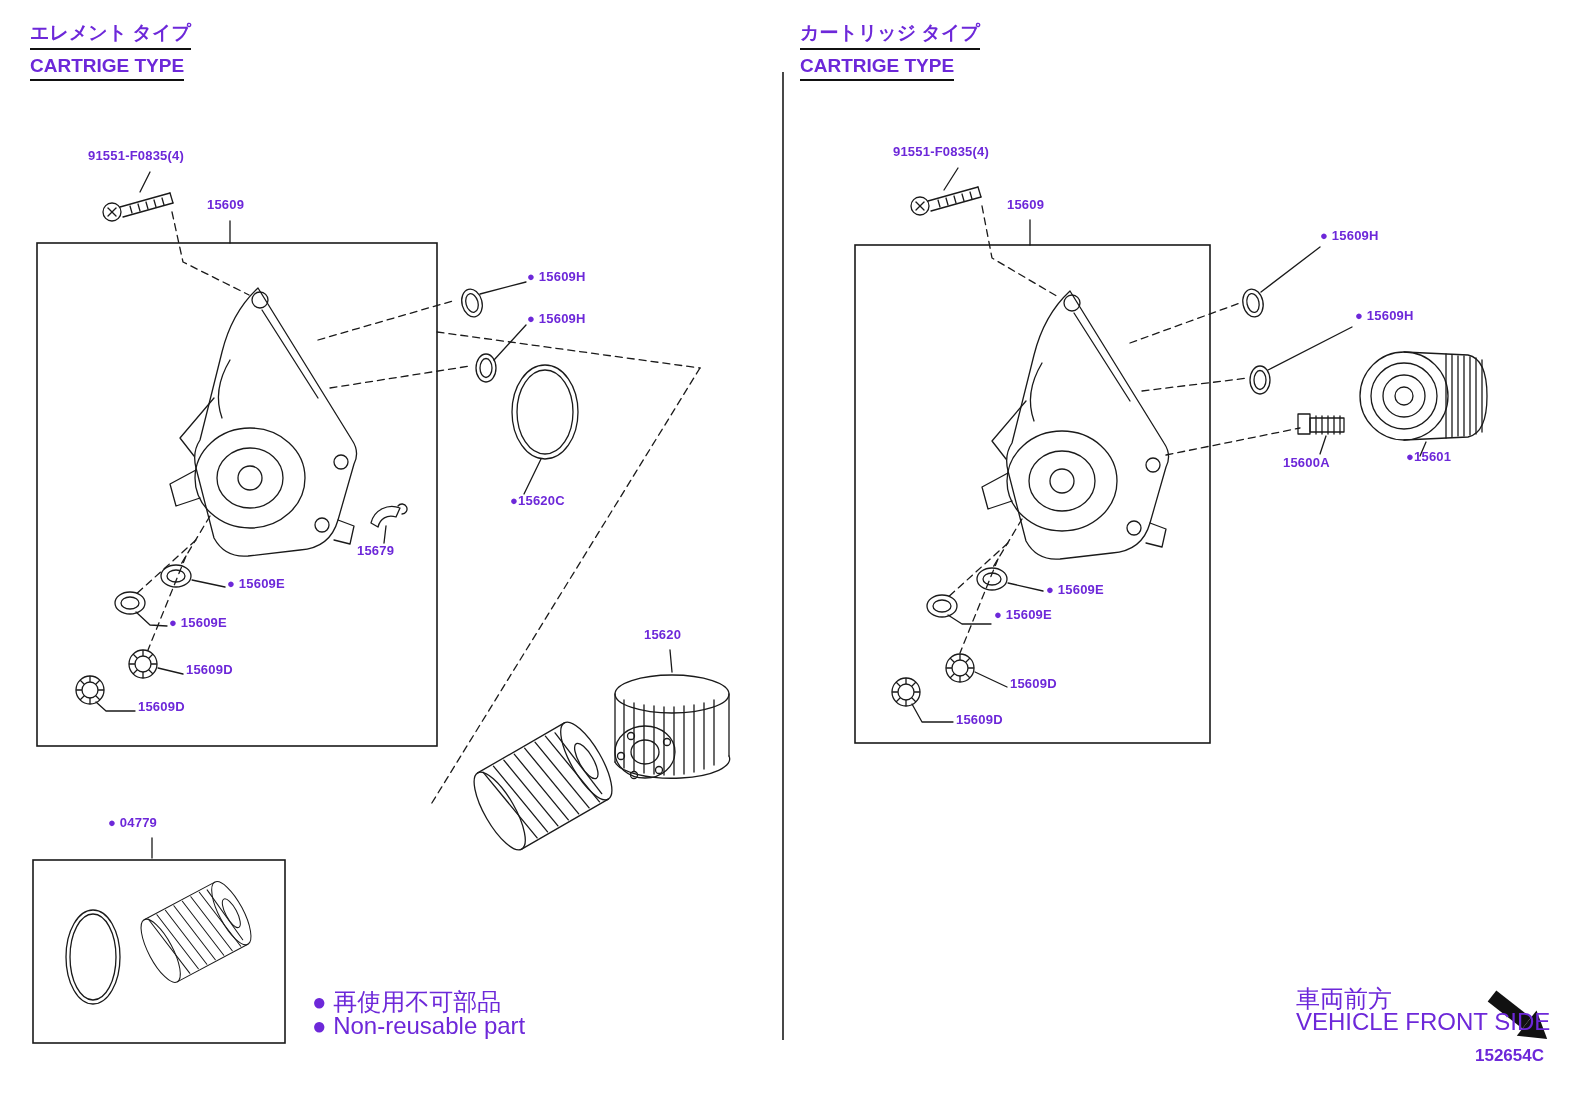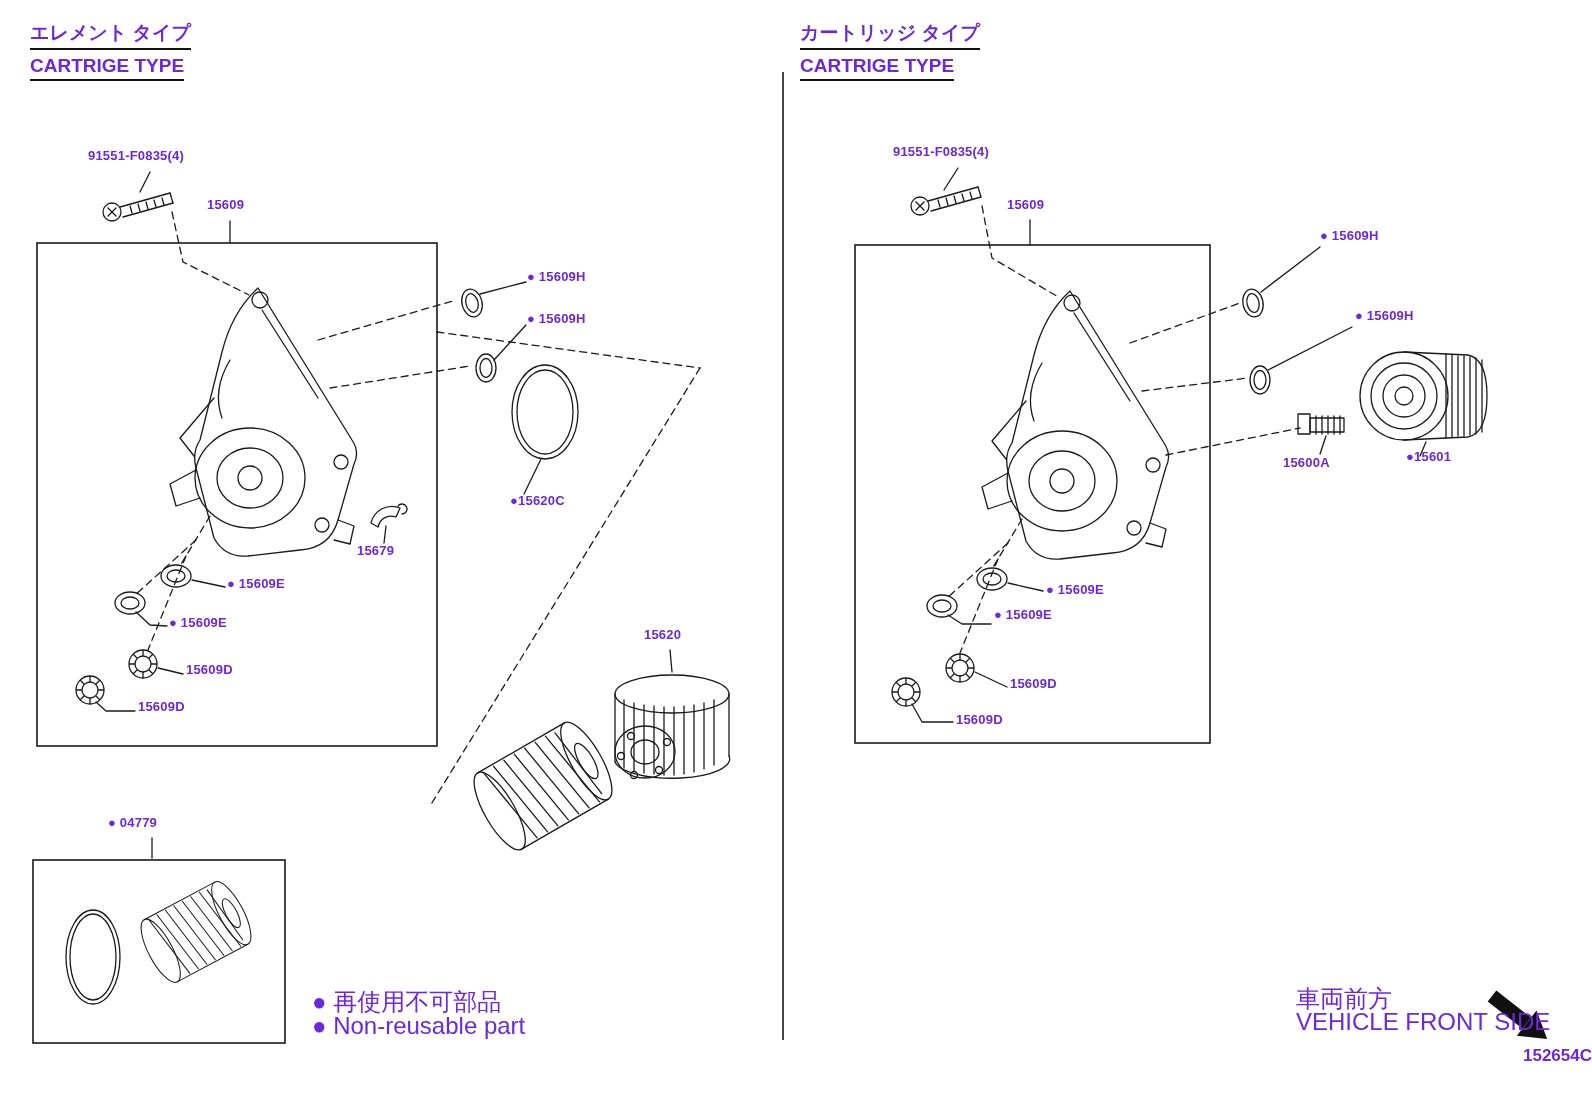--- a/index.html
+++ b/index.html
@@ -3,21 +3,21 @@
 <meta charset="utf-8">
 <style>
   html,body{margin:0;padding:0;background:#fff;}
   .page{position:relative;width:1592px;height:1099px;background:#fff;overflow:hidden;
         font-family:"Liberation Sans",sans-serif;color:#6d28d9;}
   .art{position:absolute;left:0;top:0;}
   .lbl{position:absolute;font-weight:bold;font-size:13px;white-space:nowrap;letter-spacing:.2px;}
   .title{position:absolute;font-weight:bold;font-size:19px;white-space:nowrap;
          border-bottom:2px solid #111;padding-bottom:2px;}
   .plain{position:absolute;font-size:24px;white-space:nowrap;}
-  .doc{position:absolute;font-weight:bold;font-size:17px;white-space:nowrap;margin-left:48px;}
+  .doc{position:absolute;font-weight:bold;font-size:17px;white-space:nowrap;}
 </style>
 </head>
 <body>
 
 <div class="page">
 
   <svg class="art" width="1592" height="1099" viewBox="0 0 1592 1099">
     <style>
       .ln{fill:none;stroke:#1a1a1a;stroke-width:1.3;stroke-linecap:round;stroke-linejoin:round;}
       .bx{fill:none;stroke:#1a1a1a;stroke-width:1.6;}

